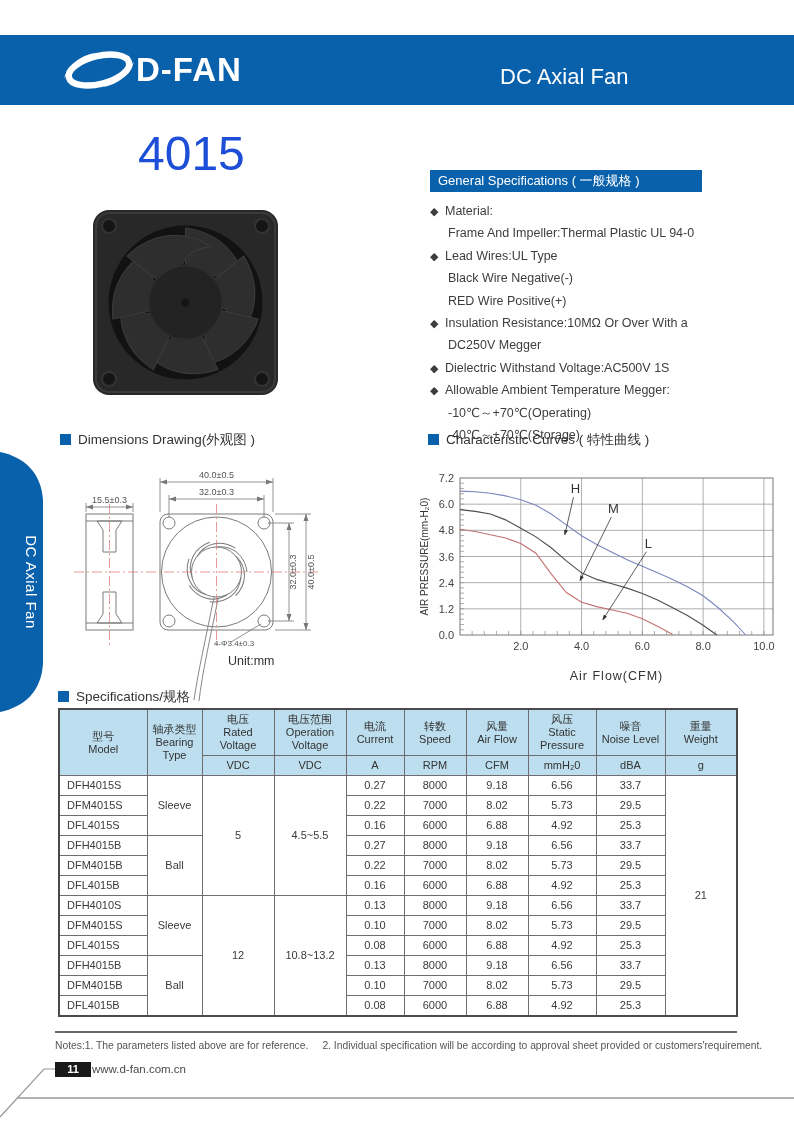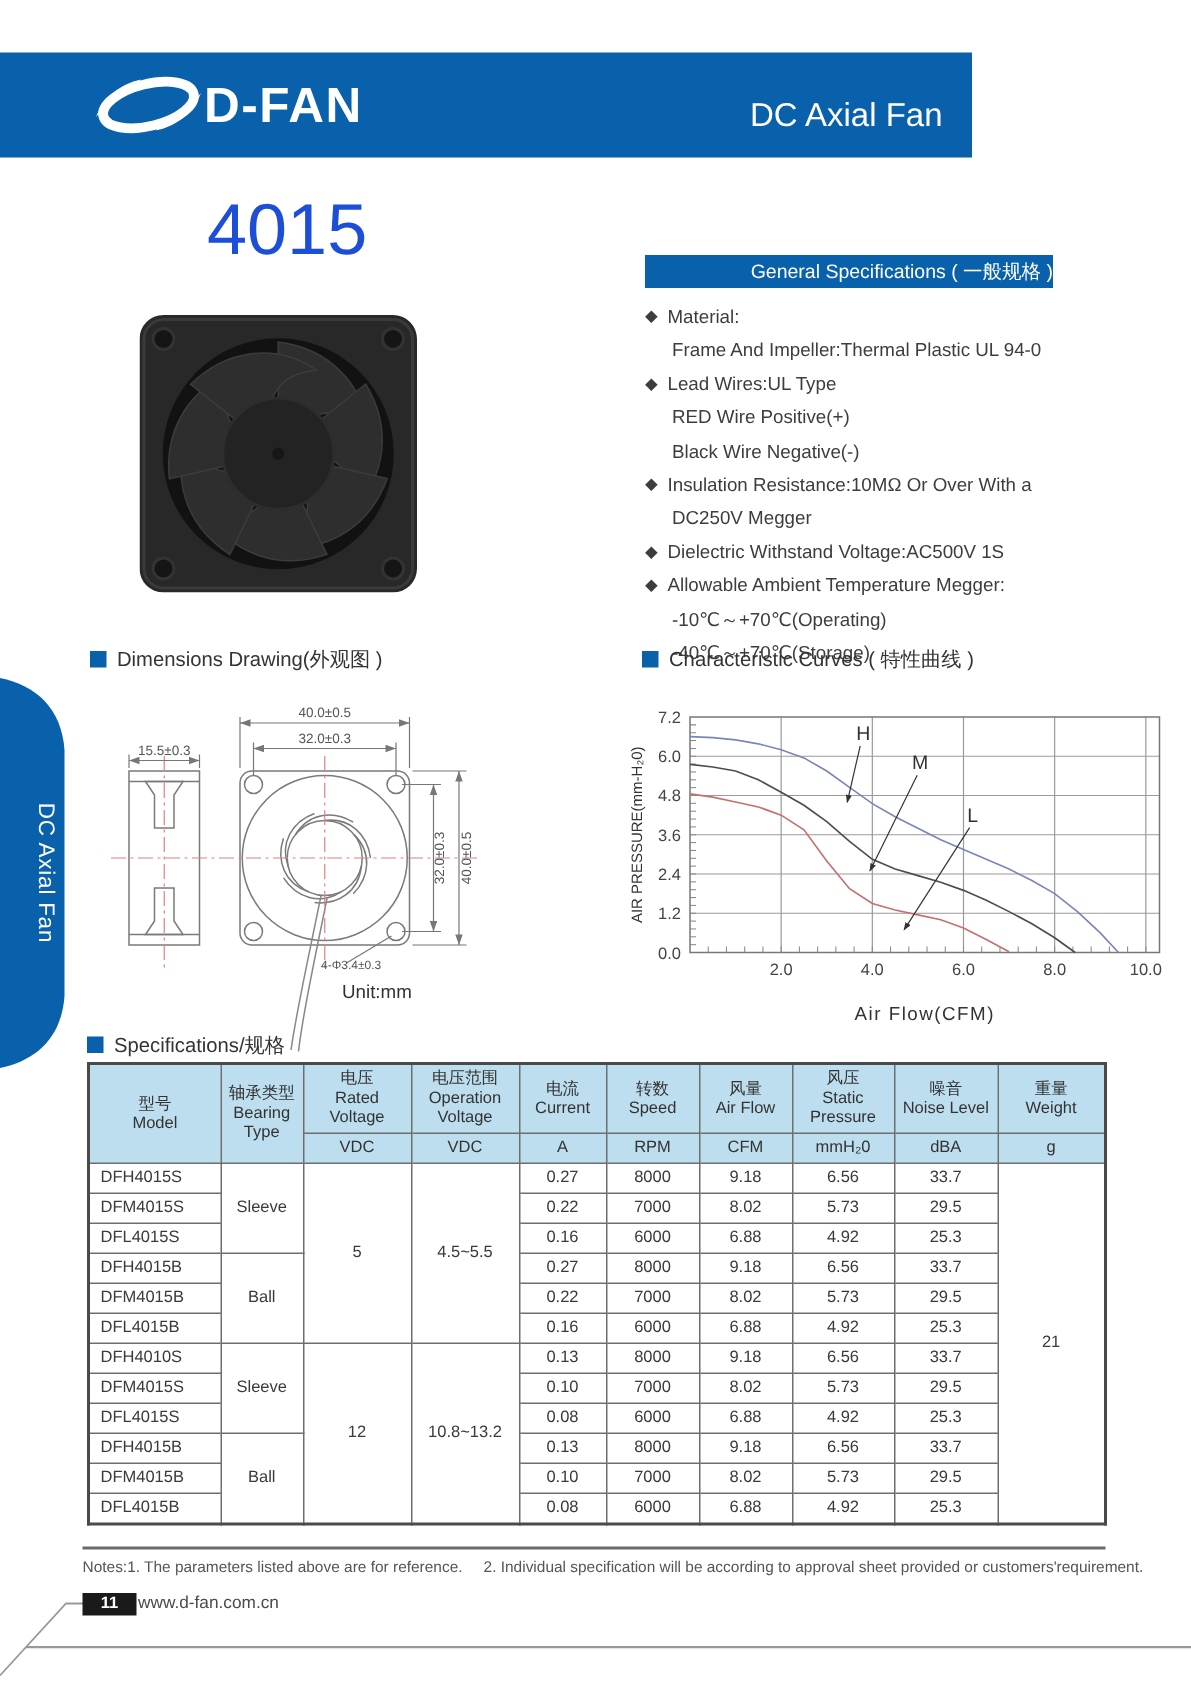--- a/index.html
+++ b/index.html
@@ -1,32 +1,32 @@
 <!DOCTYPE html>
 <html><head>
 <meta charset="utf-8">
 <style>
   html,body{margin:0;padding:0;background:#ffffff;}
   .page{position:relative;width:794px;height:1123px;background:#fff;overflow:hidden;
         font-family:"Liberation Sans","DejaVu Sans",sans-serif;color:#333;}
 
   
-  .header-bar{position:absolute;left:0;top:35px;width:648px;height:70px;background:#0961ac;}
+  .header-bar{position:absolute;left:0;top:35px;width:794px;height:70px;background:#0961ac;}
   .brand-text{position:absolute;left:136px;top:16px;font-size:33px;font-weight:bold;color:#fff;letter-spacing:1px;}
   .size-title{position:absolute;left:278px;top:12px;font-size:39px;font-weight:400;color:#fff;}
   .header-sub{position:absolute;left:500px;top:29px;font-size:22px;color:#fff;}
 
   
   .model-number{position:absolute;left:138px;top:126px;font-size:48px;color:#1d4ed8;}
   .fan-photo{position:absolute;left:93px;top:210px;}
 
   
   .gen-specs{position:absolute;left:430px;top:170px;width:272px;}
   .gs-banner{background:#0961ac;color:#fff;font-size:13px;line-height:22px;height:22px;padding-left:8px;
-             white-space:nowrap;text-align:right;}
+             white-space:nowrap;}
   .gs-list{margin-top:8px;}
   .spec-line{position:relative;font-size:12.5px;line-height:22.4px;color:#3d3d3d;padding-left:15px;white-space:nowrap;}
   .spec-line.cont{padding-left:18px;}
   .spec-line .diamond{position:absolute;left:0;top:0;font-size:11px;color:#3d3d3d;}
 
   
   .side-tab{position:absolute;left:0;top:448px;width:48px;height:268px;}
   .side-tab svg{display:block;}
 
   
@@ -100,22 +100,22 @@
         <circle cx="169" cy="169" r="7"></circle>
     </g>
   </svg>
 
   <div class="gen-specs">
     <div class="gs-banner">General Specifications ( 一般规格 )</div>
     <div class="gs-list">
         <div class="spec-line"><span class="diamond">◆</span><span>Material:</span></div>
         <div class="spec-line cont"><span>Frame And Impeller:Thermal Plastic UL 94-0</span></div>
         <div class="spec-line"><span class="diamond">◆</span><span>Lead Wires:UL Type</span></div>
+        <div class="spec-line cont"><span>Black Wire Negative(-)</span></div>
         <div class="spec-line cont"><span>RED Wire Positive(+)</span></div>
-        <div class="spec-line cont"><span>Black Wire Negative(-)</span></div>
         <div class="spec-line"><span class="diamond">◆</span><span>Insulation Resistance:10MΩ Or Over With a</span></div>
         <div class="spec-line cont"><span>DC250V Megger</span></div>
         <div class="spec-line"><span class="diamond">◆</span><span>Dielectric Withstand Voltage:AC500V 1S</span></div>
         <div class="spec-line"><span class="diamond">◆</span><span>Allowable Ambient Temperature Megger:</span></div>
         <div class="spec-line cont"><span>-10℃～+70℃(Operating)</span></div>
         <div class="spec-line cont"><span>-40℃～+70℃(Storage)</span></div>
       </div>
   </div>
 
   <div class="side-tab">

